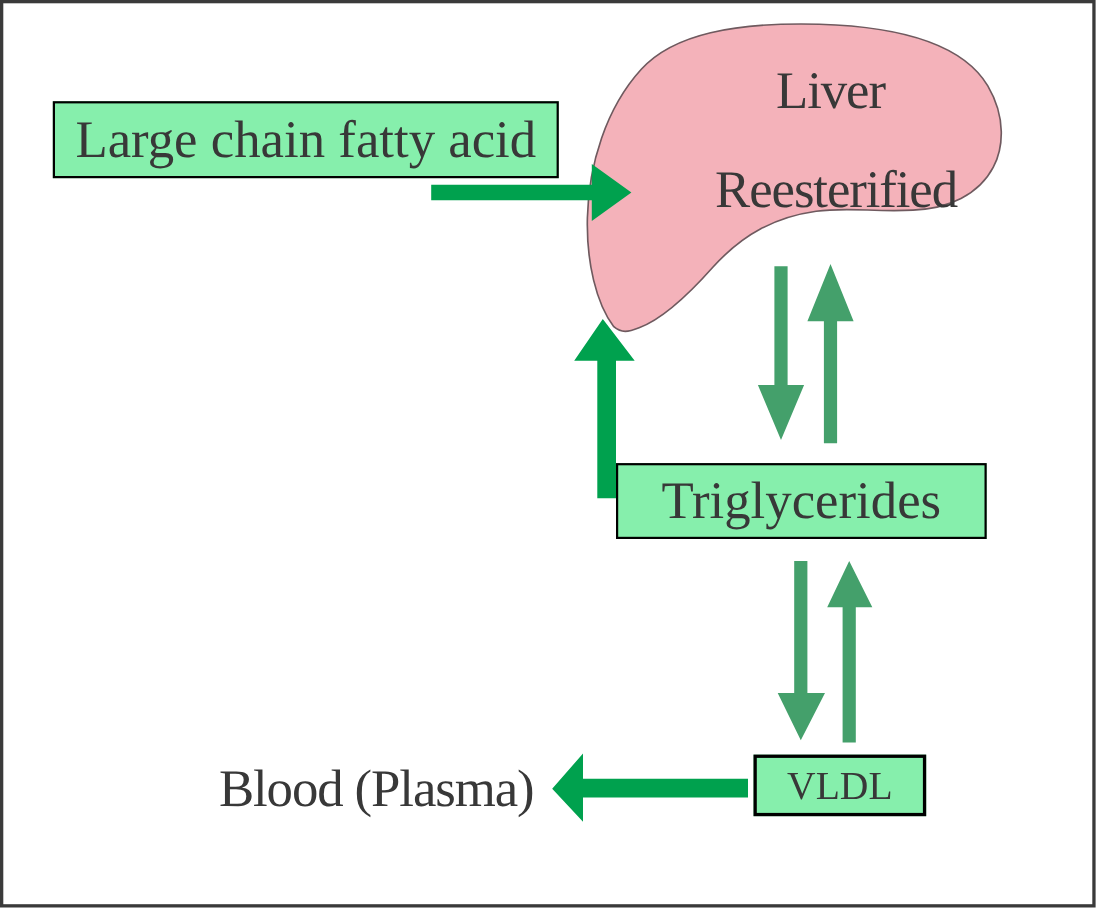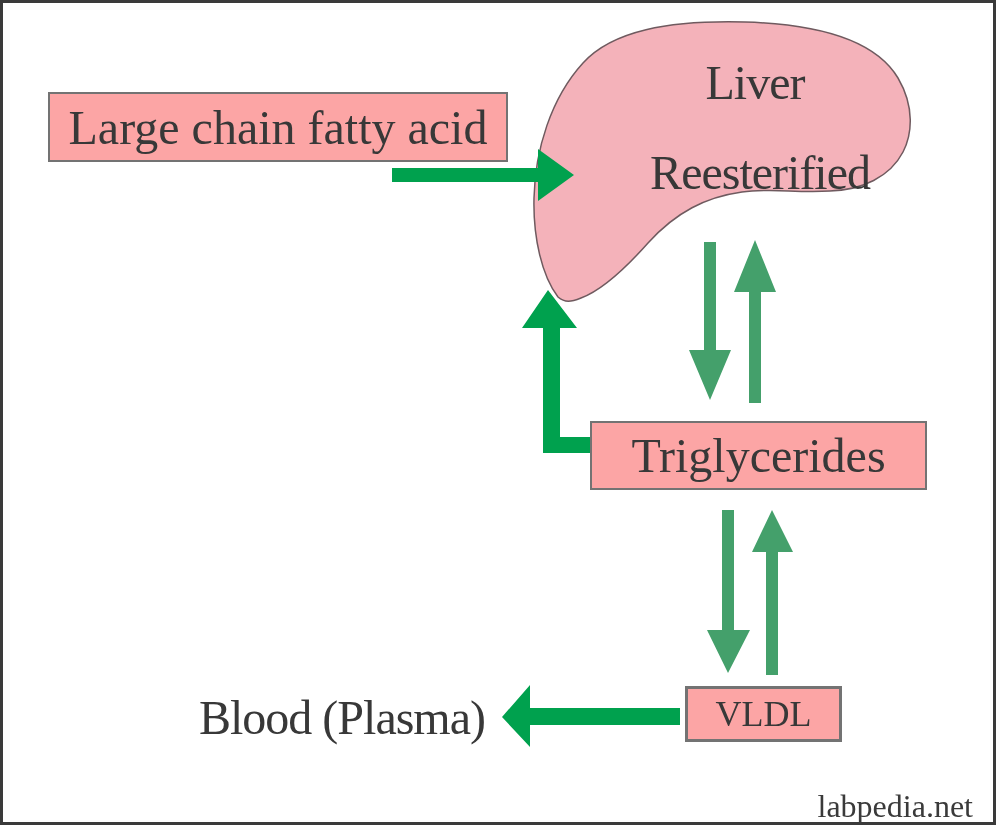--- a/index.html
+++ b/index.html
@@ -14,34 +14,34 @@
   .frame{
     position:absolute;
     left:0;top:0;right:3px;bottom:4px;
     border:3px solid #3a3a3a;
     pointer-events:none;
   }
   #diagram-svg{position:absolute;left:0;top:0;}
   .node-box{
     position:absolute;
     display:flex;align-items:center;justify-content:center;
-    background:#fca5a5;
-    border:2px solid #737373;
+    background:#86efac;
+    border:2px solid #000000;
     box-sizing:border-box;
     white-space:nowrap;
   }
   .lbl{
     position:absolute;
     white-space:nowrap;
     line-height:1.05;
     letter-spacing:-1px;
   }
   .big{font-size:48px;font-family:Liberation Serif, serif;}
   .box-fatty{left:48px;top:92px;width:460px;height:70px;font-size:48px;}
-  .box-trig{left:590px;top:421px;width:337px;height:69px;font-size:48px;}
+  .box-trig{left:560px;top:421px;width:337px;height:69px;font-size:48px;}
   .box-vldl{left:685px;top:686px;width:157px;height:56px;font-size:36px;border-width:3px;}
   .lbl-liver{left:640px;top:58px;width:230px;text-align:center;}
   .lbl-reest{left:540px;top:148px;width:330px;text-align:right;}
   .lbl-stored{left:448px;top:458px;}
   .lbl-blood{right:514px;top:693px;}
   .watermark{
     position:absolute;right:26px;top:788px;
     font-size:32px;color:#3a3a3a;letter-spacing:0;
   }
 </style>
@@ -89,16 +89,15 @@
     <span>VLDL</span>
   </div>
 
   <div class="lbl big lbl-liver">Liver</div>
 
   <div class="lbl big lbl-reest">Reesterified</div>
 
 
   <div class="lbl big lbl-blood">Blood (Plasma)</div>
 
-  <div class="watermark">labpedia.net</div>
 
   <div class="frame"></div>
 </div>
 
 </body></html>

